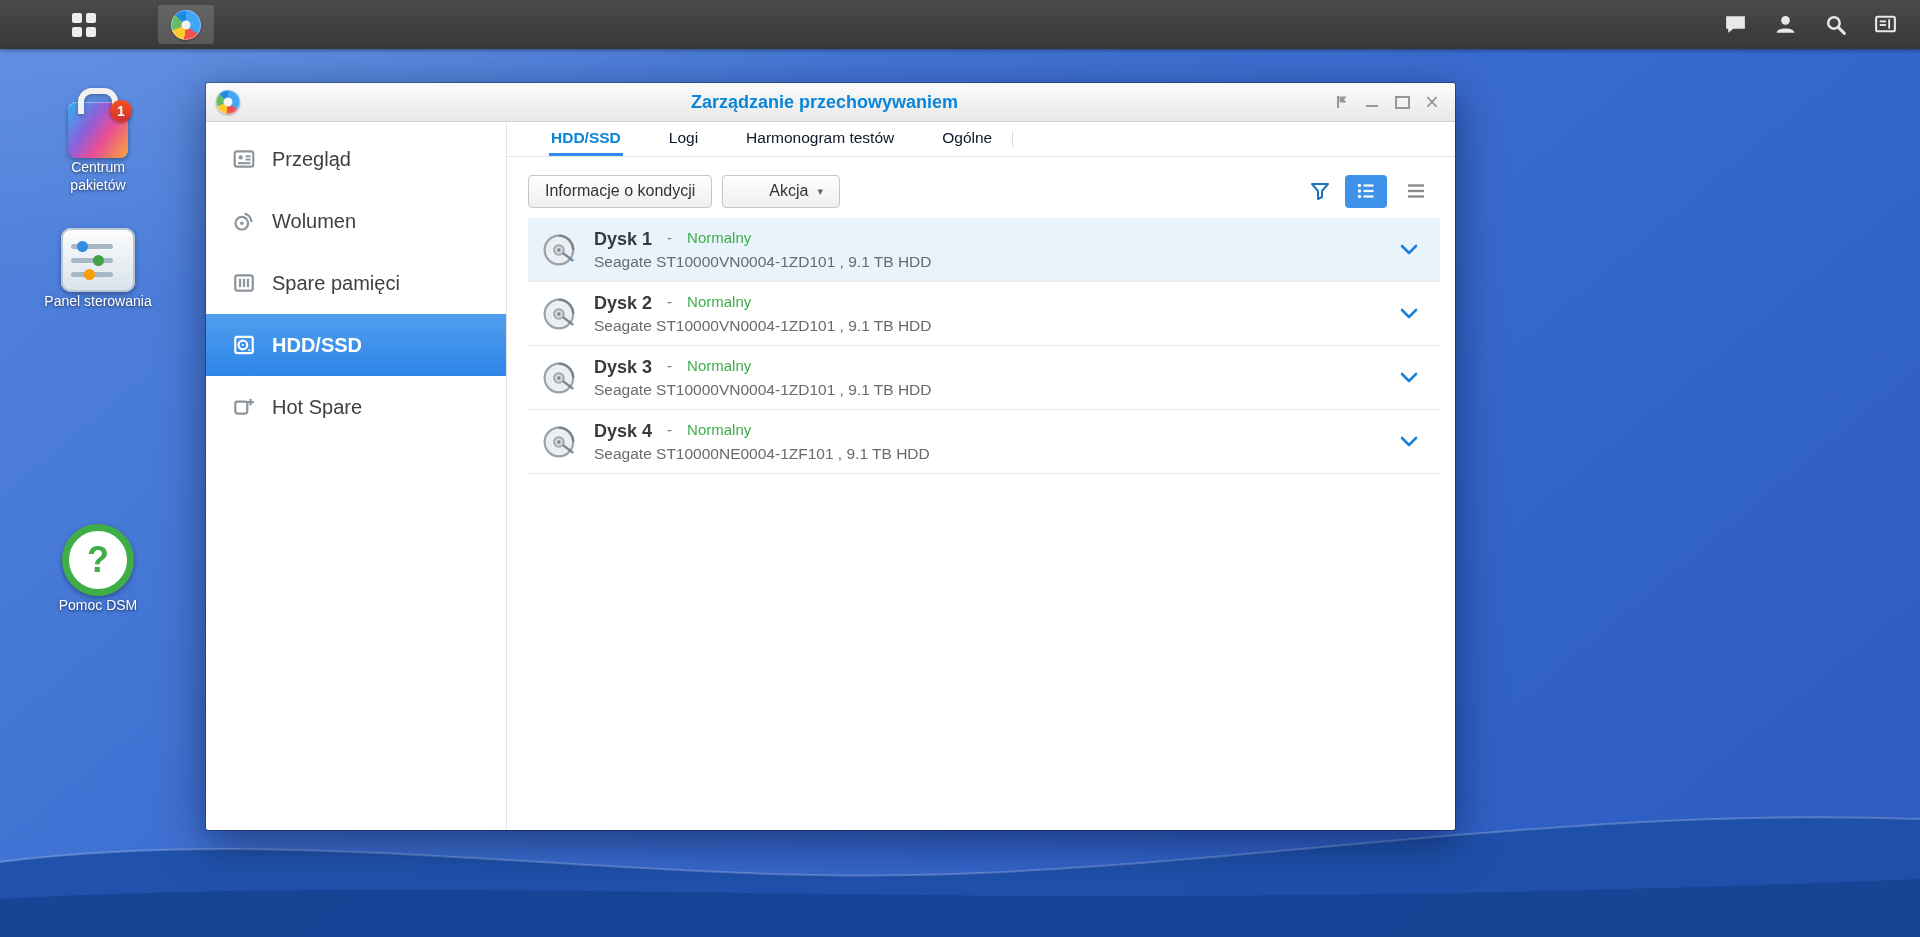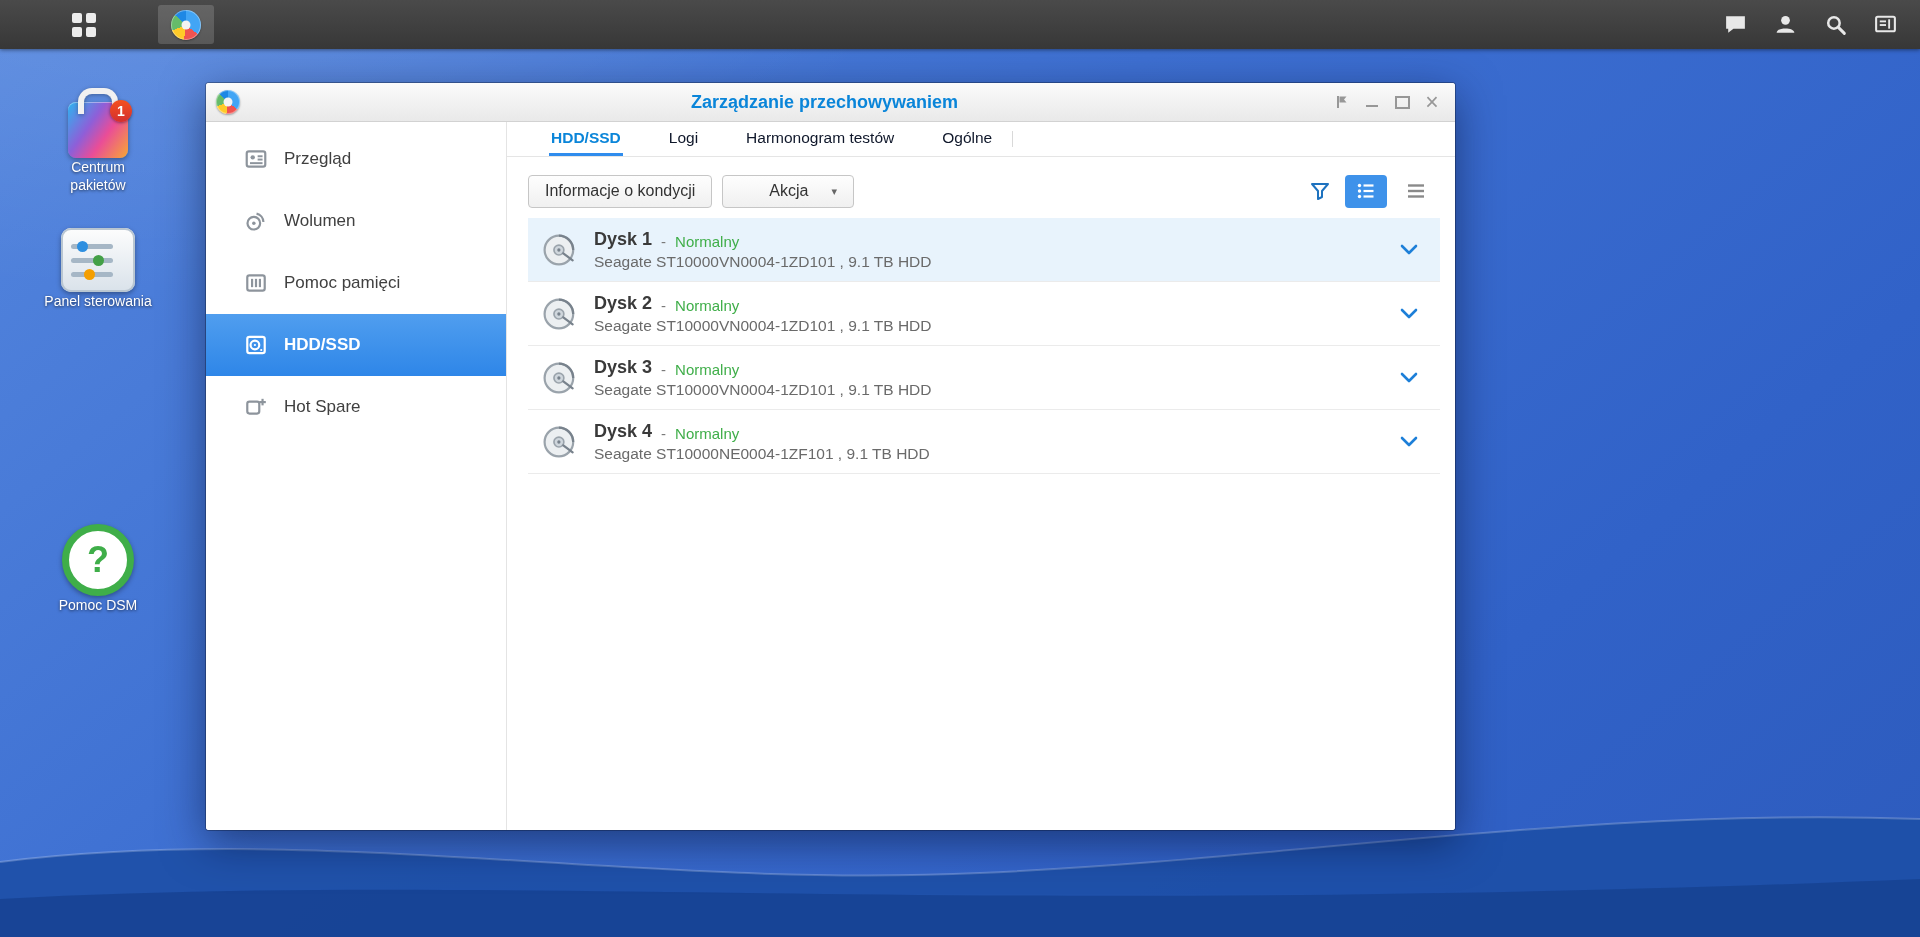--- a/index.html
+++ b/index.html
@@ -83,53 +83,53 @@
     background:linear-gradient(#fbfbfb,#e9e9e9);border-bottom:1px solid #d2d2d2;border-radius:3px 3px 0 0;}
   .win-title{position:absolute;left:0;right:12px;text-align:center;font-size:18px;font-weight:bold;color:#0a85d9;pointer-events:none;}
   .win-controls{margin-left:auto;display:flex;gap:4px;align-items:center;z-index:2;}
   .wc{width:26px;height:26px;display:flex;align-items:center;justify-content:center;color:#979797;cursor:pointer;border-radius:3px;}
   .min-glyph{width:12px;height:2px;background:#979797;display:block;margin-top:8px;}
   .max-glyph{width:11px;height:9px;border:2px solid #979797;display:block;}
   .wc-close{font-size:23px;line-height:1;color:#979797;}
 
   .win-side{position:absolute;left:0;top:39px;bottom:0;width:300px;background:#fff;
     border-right:1px solid #e4e4e4;padding-top:6px;border-radius:0 0 0 3px;}
-  .side-item{height:62px;display:flex;align-items:center;gap:16px;padding-left:38px;
-    font-size:17px;color:#404040;cursor:pointer;}
+  .side-item{height:62px;display:flex;align-items:center;gap:16px;padding-left:26px;
+    font-size:20px;color:#404040;cursor:pointer;}
   .side-item.active,.side-item.active:hover{background:linear-gradient(#509eef,#2e86e8);color:#fff;font-weight:bold;}
   .side-icon{width:24px;height:24px;color:#8d949c;display:flex;flex:0 0 auto;}
   .side-item.active .side-icon{color:#fff;}
 
   .win-main{position:absolute;left:301px;top:39px;right:0;bottom:0;background:#fff;border-radius:0 0 3px 0;}
   .tabs{height:34px;display:flex;align-items:stretch;padding-left:42px;border-bottom:1px solid #e5e5e5;}
   .tab{display:flex;align-items:center;margin-right:44px;font-size:15.5px;color:#0f172a;cursor:pointer;
     border-bottom:3px solid transparent;padding:0 2px;}
   .tab.active{color:#0a85d9;font-weight:bold;border-bottom-color:#2f8ced;}
   .tab:last-of-type{margin-right:18px;align-items:center;}
   .tab-sep{width:1px;background:#d9d9d9;margin:9px 0;}
 
   .toolbar{display:flex;align-items:center;padding:17px 18px 0 21px;}
   .btn{height:33px;padding:0 16px;border:1px solid #c6c6c6;border-radius:4px;
     background:linear-gradient(#fefefe,#f0f0f0);font-size:16px;color:#333;
     font-family:inherit;cursor:pointer;display:flex;align-items:center;}
   .btn + .btn{margin-left:10px;}
-  .btn-action{gap:23px;padding-left:46px;}
+  .btn-action{gap:9px;padding-left:46px;}
   .caret{font-size:11px;color:#666;}
   .toolbar-right{margin-left:auto;display:flex;align-items:center;gap:8px;}
   .tool-icon{width:34px;height:34px;display:flex;align-items:center;justify-content:center;cursor:pointer;border-radius:4px;}
   .view-btn{width:42px;height:33px;display:flex;align-items:center;justify-content:center;border-radius:4px;cursor:pointer;}
   .view-btn.active{background:#3e92ea;}
 
   .disk-list{position:absolute;left:21px;right:15px;top:96px;}
   .disk-row{position:relative;height:63px;display:flex;align-items:center;padding-left:10px;
     border-bottom:1px solid #ebebeb;cursor:pointer;}
   .disk-row.selected,.disk-row.selected:hover{background:#e8f3fc;}
   .disk-icon{width:44px;height:44px;margin-right:12px;display:flex;align-items:center;justify-content:center;flex:0 0 auto;}
   .disk-text{display:flex;flex-direction:column;justify-content:center;}
-  .disk-line1{display:flex;align-items:flex-end;gap:9px;}
+  .disk-line1{display:flex;align-items:flex-start;gap:15px;}
   .disk-name{font-size:18px;font-weight:bold;color:#3a3a3a;}
   .disk-sep{font-size:15px;color:#7a7a7a;}
   .disk-status{font-size:15px;color:#3fae49;}
   .disk-details{margin-top:3px;font-size:15.5px;color:#6a6a6a;}
   .chevron{position:absolute;right:22px;top:50%;transform:translateY(-50%);display:flex;cursor:pointer;}
 </style>
 </head>
 <body>
 
 <div class="desktop">
@@ -262,21 +262,21 @@
       </div>
       <div class="side-item">
         <span class="side-icon">
           <svg width="24" height="24" viewBox="0 0 22 22">
             <rect x="3" y="4" width="16" height="14" rx="2" fill="none" stroke="currentColor" stroke-width="2"></rect>
             <line x1="7.4" y1="7.2" x2="7.4" y2="14.8" stroke="currentColor" stroke-width="2"></line>
             <line x1="11" y1="7.2" x2="11" y2="14.8" stroke="currentColor" stroke-width="2"></line>
             <line x1="14.6" y1="7.2" x2="14.6" y2="14.8" stroke="currentColor" stroke-width="2"></line>
           </svg>
         </span>
-        <span class="side-label">Pomoc pamięci</span>
+        <span class="side-label">Spare pamięci</span>
       </div>
       <div class="side-item active">
         <span class="side-icon">
           <svg width="24" height="24" viewBox="0 0 22 22">
             <rect x="3" y="3.5" width="16" height="15" rx="2" fill="none" stroke="currentColor" stroke-width="2"></rect>
             <circle cx="10" cy="11" r="4" fill="none" stroke="currentColor" stroke-width="2"></circle>
             <circle cx="10" cy="11" r="1" fill="currentColor"></circle>
             <circle cx="15.8" cy="15.6" r="1" fill="currentColor"></circle>
           </svg>
         </span>

